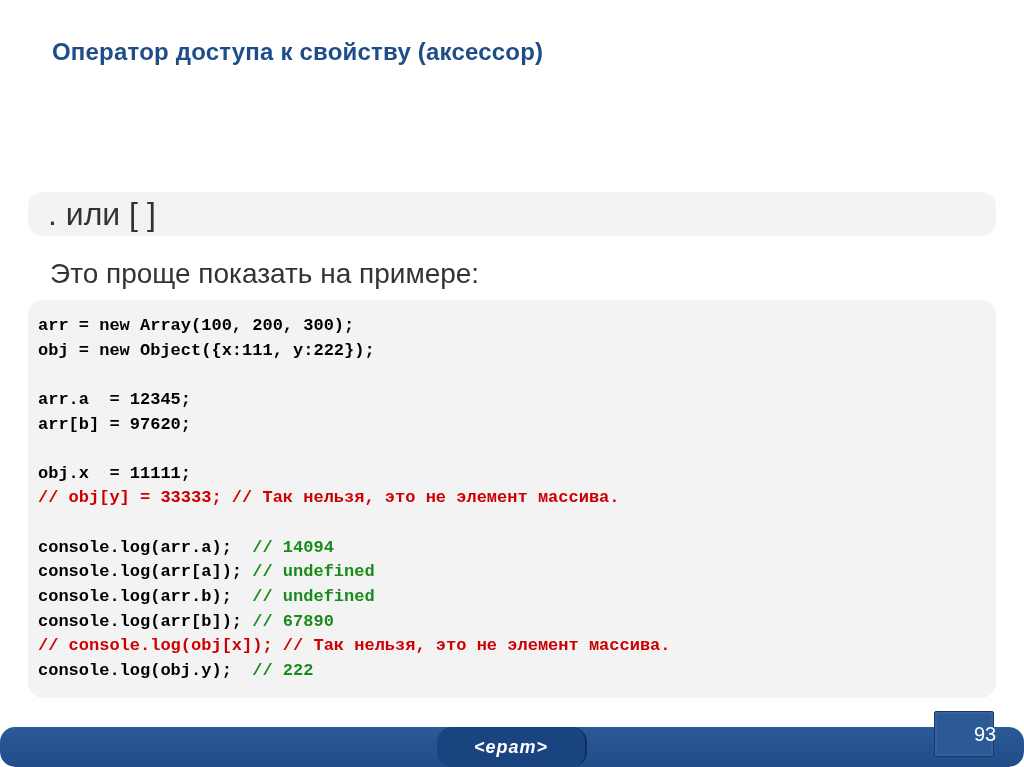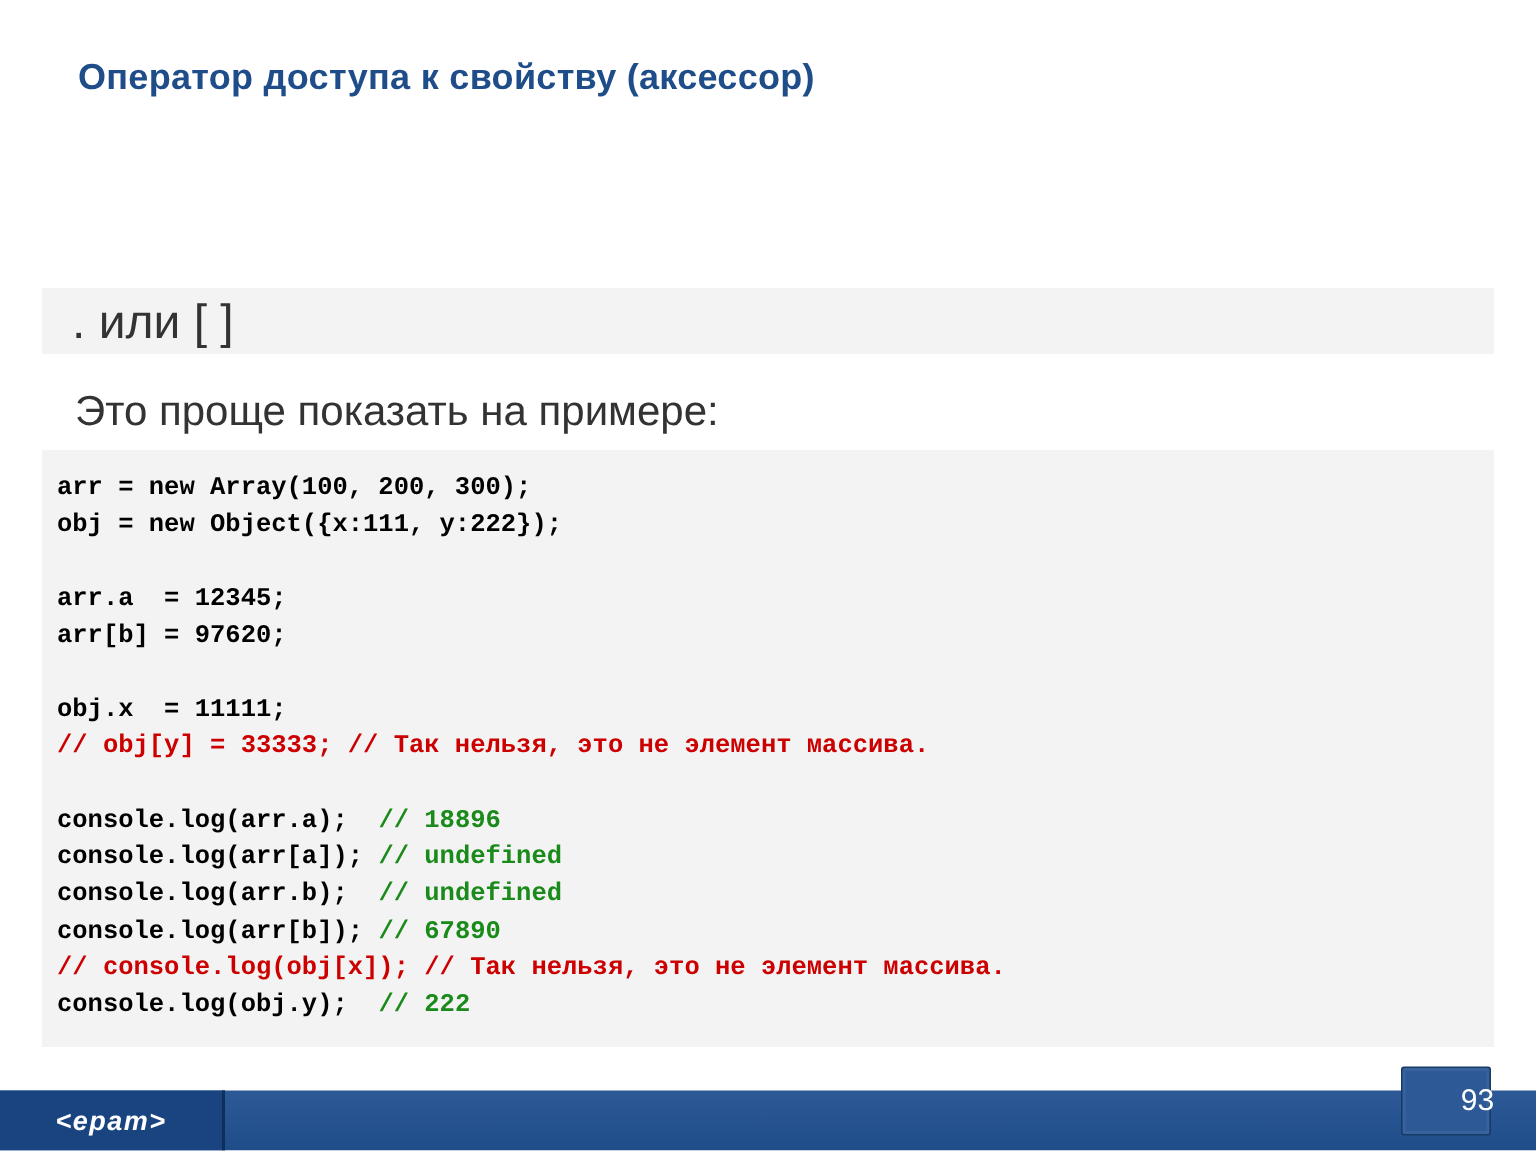--- a/index.html
+++ b/index.html
@@ -1,26 +1,26 @@
 <!DOCTYPE html>
 <html><head>
 <meta charset="utf-8">
 <style>
-  * { margin: 0; padding: 0; box-sizing: border-box; }
+  * { margin: 0; padding: 0; box-sizing: border-box; border-radius: 15px; }
   html, body { width: 1024px; height: 767px; font-family: Arial, Helvetica, sans-serif; background: #fff; color: #222; }
   .slide { position: relative; width: 1024px; height: 767px; background: #fff; }
   .title { position: absolute; left: 52px; top: 38px; font-size: 24px; font-weight: bold; color: #1f4d8a; letter-spacing: 0.2px; }
   .para { position: absolute; left: 50px; }
   .intro1 { top: 110px; font-size: 28px; color: #333; line-height: 1.25; width: 900px; }
   .graybox1 { position: absolute; left: 28px; top: 192px; width: 968px; height: 44px; background: #f3f3f3; display: flex; align-items: center; padding-left: 20px; font-size: 32px; color: #333; }
   .intro2 { top: 258px; font-size: 28px; color: #333; width: 900px; }
   .codebox { position: absolute; left: 28px; top: 300px; width: 968px; height: 398px; background: #f3f3f3; padding: 14px 10px; font-family: "Courier New", Courier, monospace; font-size: 17px; font-weight: bold; line-height: 1.45; color: #000; white-space: pre; }
   .codebox .comment { color: #1a8a1a; }
   .codebox .err { color: #cc0000; }
-  .footer { position: absolute; left: 0; bottom: 0; width: 1024px; height: 40px; background: linear-gradient(#2d5a97, #1f4d8a); display: flex; align-items: center; }
+  .footer { position: absolute; left: 0; bottom: 0; width: 1024px; height: 40px; background: linear-gradient(#2d5a97, #1f4d8a); display: flex; align-items: center; flex-direction: column; }
   .logo { width: 150px; height: 100%; background: #1a4480; display: flex; align-items: center; justify-content: center; border-right: 2px solid #0d2f5a; }
   .logo-text { color: #fff; font-weight: bold; font-style: italic; font-size: 18px; letter-spacing: 1px; }
   .footer-text { flex: 1; text-align: center; color: #d0dced; font-size: 14px; }
   .pagebox { position: absolute; right: 30px; bottom: 10px; width: 60px; height: 46px; background: #2d5a97; border: 1px solid #1a3a66; border-radius: 2px; display: flex; align-items: center; justify-content: center; color: #fff; font-size: 20px; box-shadow: 0 0 0 2px rgba(255,255,255,0.05) inset; padding-left: 42px; }
 </style>
 </head>
 <body>
 
 <div class="slide">
 
@@ -35,21 +35,21 @@
 
   <div class="codebox"><span>arr = new Array(100, 200, 300);</span>
 <span>obj = new Object({x:111, y:222});</span>
 <span></span>
 <span>arr.a  = 12345;</span>
 <span>arr[b] = 97620;</span>
 <span></span>
 <span>obj.x  = 11111;</span>
 <span class="err">// obj[y] = 33333; // Так нельзя, это не элемент массива.</span>
 <span></span>
-<span>console.log(arr.a);  </span><span class="comment">// 18896</span>
+<span>console.log(arr.a);  </span><span class="comment">// 14094</span>
 <span>console.log(arr[a]); </span><span class="comment">// undefined</span>
 <span>console.log(arr.b);  </span><span class="comment">// undefined</span>
 <span>console.log(arr[b]); </span><span class="comment">// 67890</span>
 <span class="err">// console.log(obj[x]); // Так нельзя, это не элемент массива.</span>
 <span>console.log(obj.y);  </span><span class="comment">// 222</span></div>
 
   <div class="footer">
     <div class="logo">
       <span class="logo-text">&lt;epam&gt;</span>
     </div>

